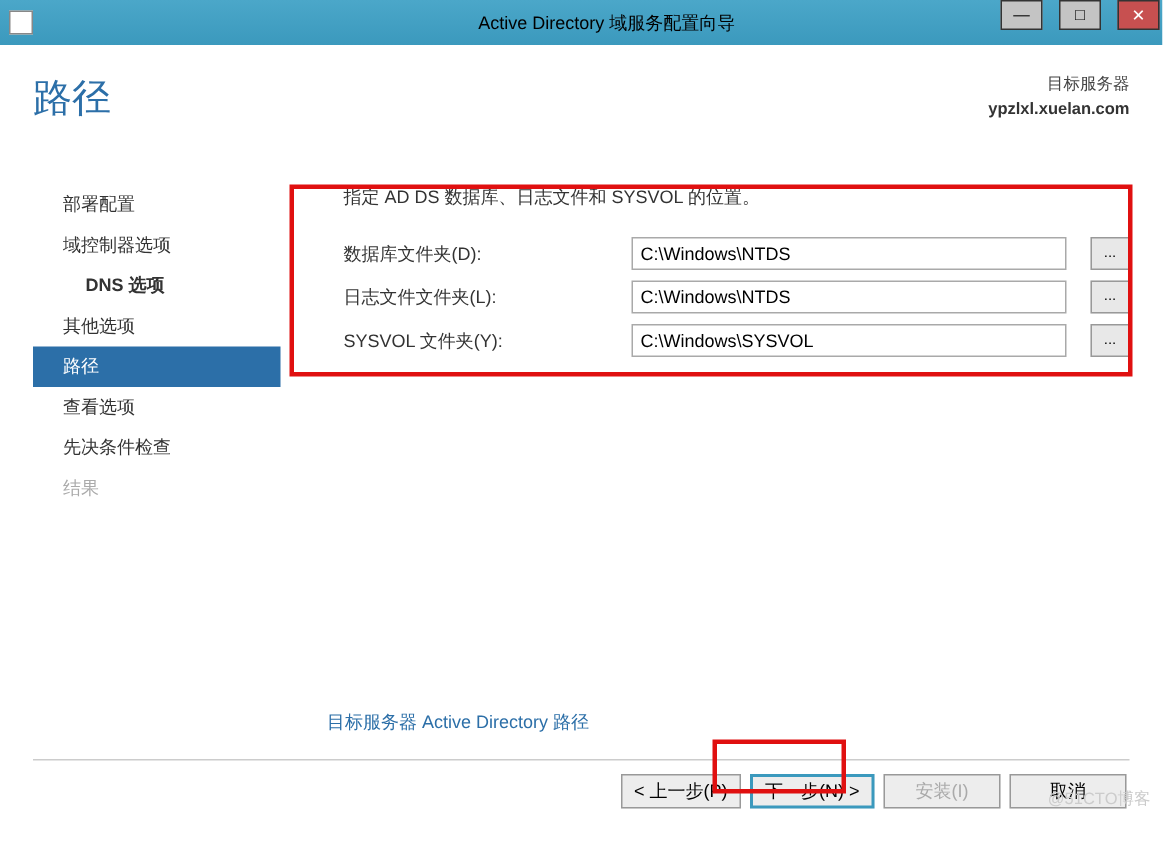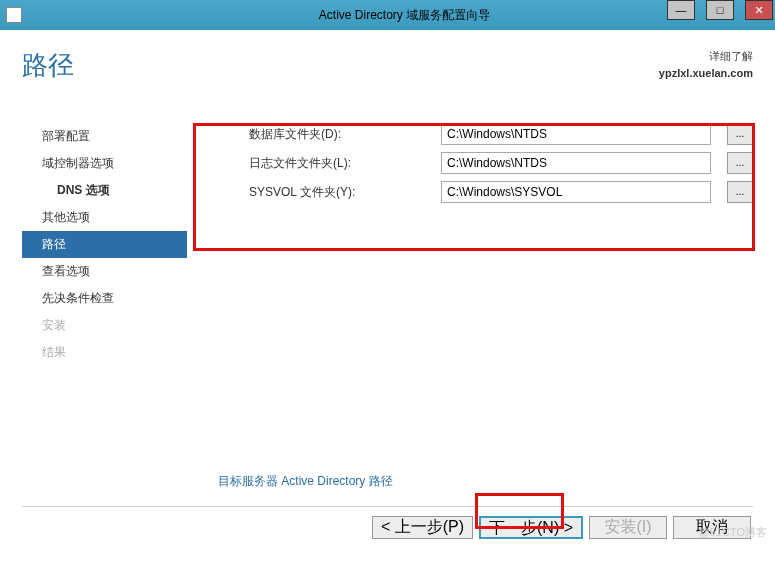--- a/index.html
+++ b/index.html
@@ -105,21 +105,20 @@
     }
     .instruction {
       font-size: 12px;
       color: #333;
       margin-bottom: 18px;
     }
     .form-row {
       display: flex;
       align-items: center;
       margin-bottom: 7px;
-      margin-left: 20px;
     }
     .form-label {
       width: 180px;
       font-size: 12px;
       color: #333;
     }
     .form-input {
       flex: 1;
       height: 22px;
       border: 1px solid #a9a9a9;
@@ -159,21 +158,21 @@
       align-items: center;
       justify-content: flex-end;
       padding-right: 2px;
       gap: 6px;
     }
     .footer-btn {
       height: 23px;
       min-width: 78px;
       border: 1px solid #999;
       background: #ededed;
-      font-size: 16px;
+      font-size: 12px;
       font-family: inherit;
       cursor: pointer;
       padding: 0 8px;
     }
     .footer-btn.default {
       border: 2px solid #3b99bd;
     }
     .footer-btn:disabled { color: #aaa; cursor: default; }
     .watermark {
       position: absolute;
@@ -193,39 +192,39 @@
     <div class="win-btn">—</div>
     <div class="win-btn">□</div>
     <div class="win-btn close">✕</div>
   </div>
 </div>
 
 <div class="content">
   <div class="header-row">
     <div class="page-title">路径</div>
     <div class="target-server">
-      <div class="label">详细了解</div>
+      <div class="label">目标服务器</div>
       <div class="name">ypzlxl.xuelan.com</div>
     </div>
   </div>
 
   <div class="body">
     <div class="sidebar">
       <div class="nav-item">部署配置</div>
       <div class="nav-item">域控制器选项</div>
       <div class="nav-item sub">DNS 选项</div>
       <div class="nav-item">其他选项</div>
       <div class="nav-item active">路径</div>
       <div class="nav-item">查看选项</div>
       <div class="nav-item">先决条件检查</div>
-      <div class="nav-item disabled">安装</div>
       <div class="nav-item disabled">结果</div>
     </div>
 
     <div class="main">
+      <div class="instruction">指定 AD DS 数据库、日志文件和 SYSVOL 的位置。</div>
 
       <div class="form-row">
         <div class="form-label">数据库文件夹(D):</div>
         <input class="form-input" value="C:\Windows\NTDS" style="">
         <button class="browse-btn">...</button>
       </div>
       <div class="form-row">
         <div class="form-label">日志文件文件夹(L):</div>
         <input class="form-input" value="C:\Windows\NTDS" style="">
         <button class="browse-btn">...</button>

